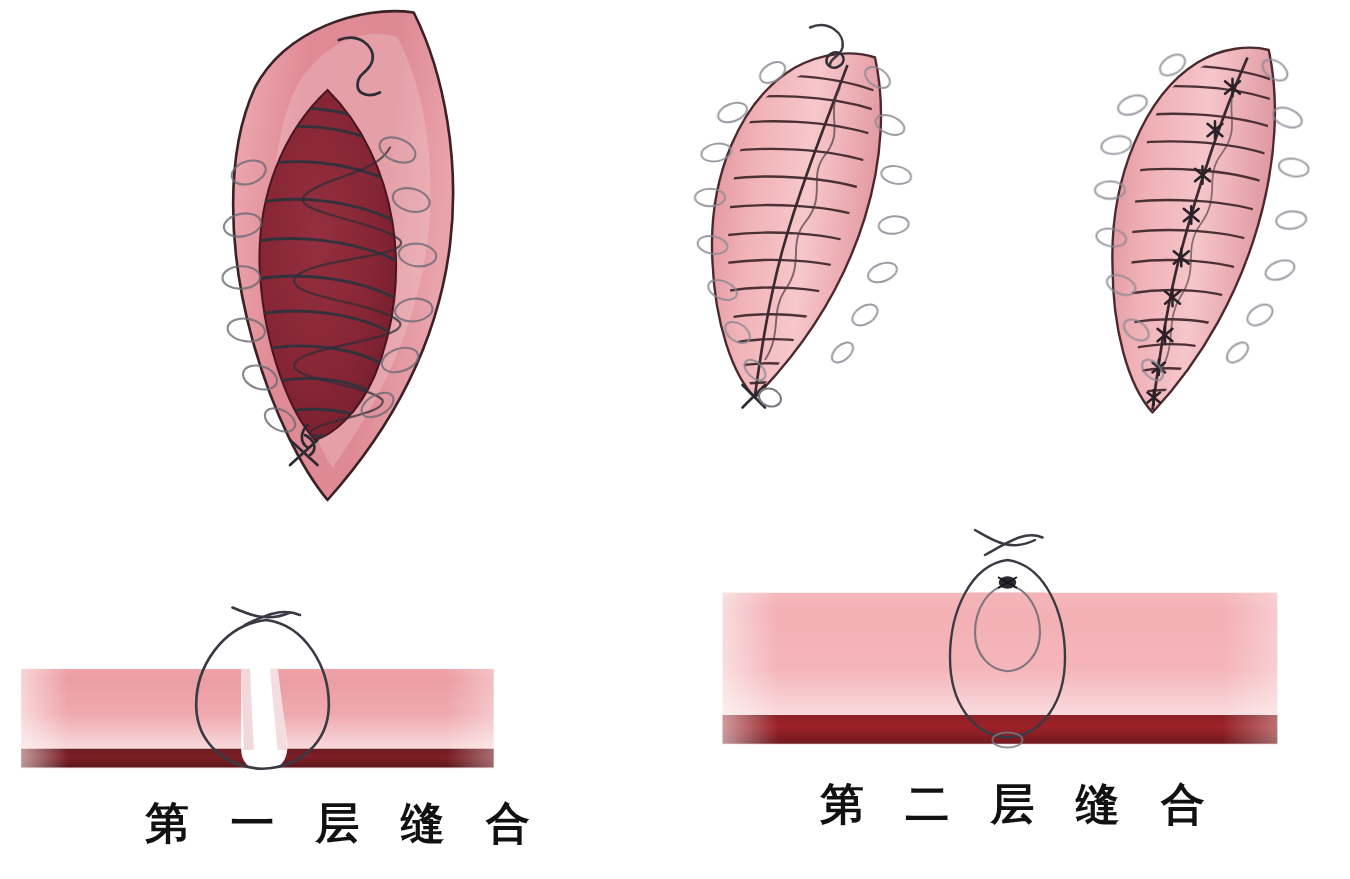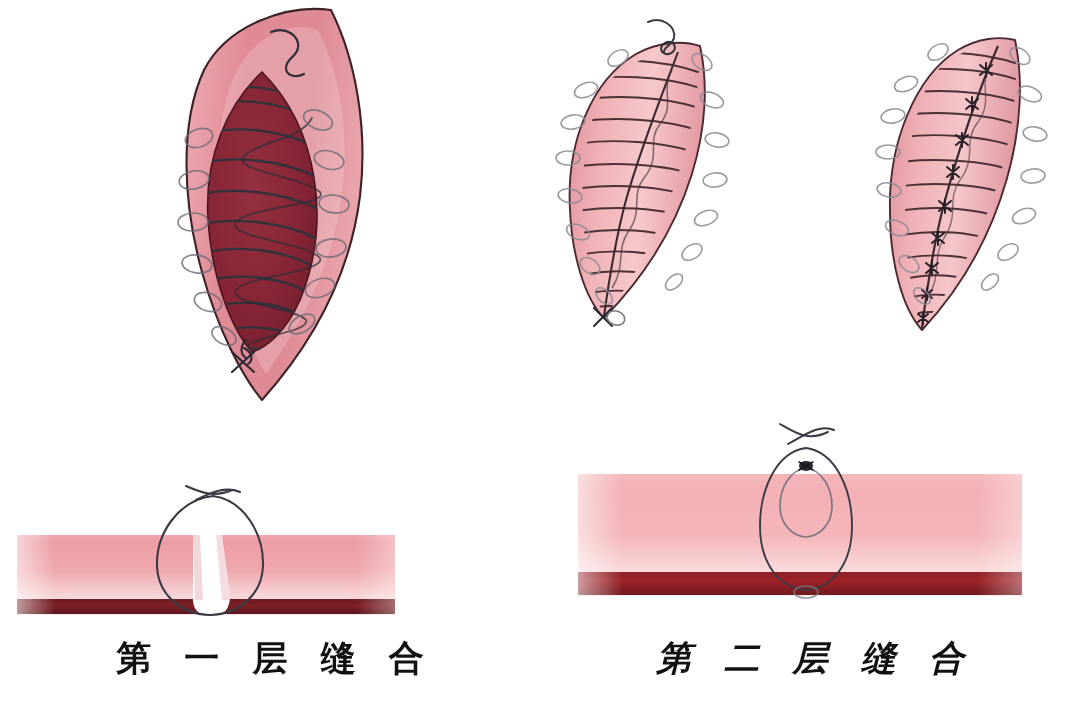--- a/index.html
+++ b/index.html
@@ -21,21 +21,21 @@
     text-align:center;
     font-size:35px;
     font-weight:700;
     letter-spacing:.30em;
     text-indent:.30em;
     color:#111111;
     font-family:"DejaVu Sans","Liberation Sans",sans-serif;
     white-space:nowrap;
   }
   #caption-left{top:635px;}
-  #caption-right{top:635px;font-style:italic;}
+  #caption-right{top:620px;}
 
   svg{display:block;position:absolute;left:0;top:0;overflow:visible;}
   .svg-layer{position:absolute;left:0;top:0;width:1080px;height:703px;pointer-events:none;}
 </style>
 </head>
 <body>
 
 <div id="figure">
 
   <div class="panel" id="panel-left">

